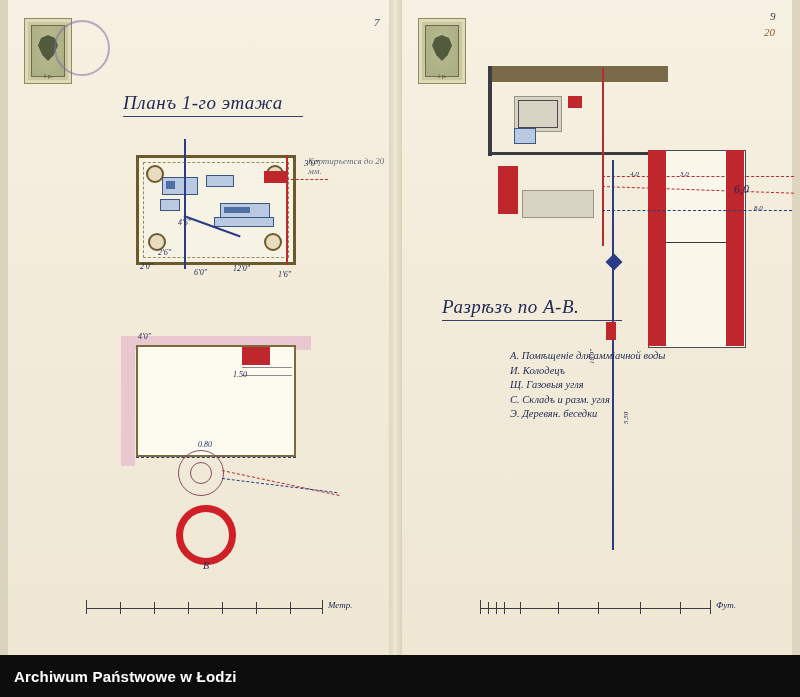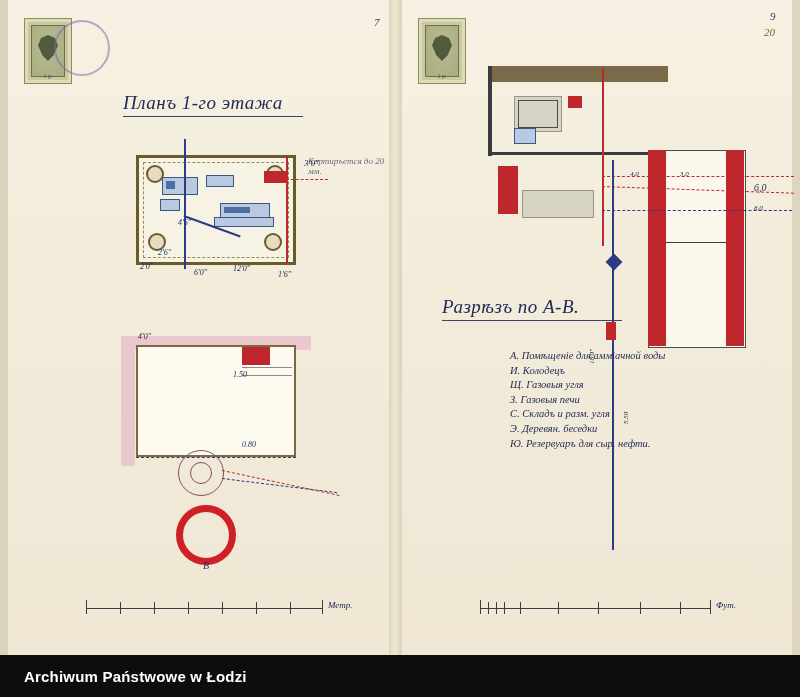--- a/index.html
+++ b/index.html
@@ -32,21 +32,21 @@
   .edge-r{position:absolute;right:0;top:0;bottom:0;width:8px;background:#ddd5c0;}
 
   
   .footer{
     position:absolute;left:0;bottom:0;width:800px;height:42px;
     background:#0d0d0d;color:#fff;
     display:flex;align-items:center;
   }
   .footer .credit{
     font-family:"Liberation Sans",sans-serif;
-    font-size:15px;font-weight:700;margin-left:24px;letter-spacing:.2px;
+    font-size:15px;font-weight:700;margin-left:14px;letter-spacing:.2px;
   }
 
   
   .stamp{
     position:absolute;width:46px;height:64px;
     background:#c9c8a0;border:1px solid #8d8c63;
     box-shadow:inset 0 0 0 3px #dedcb6;
   }
   .stamp .inner{
     position:absolute;inset:6px;border:1px solid #6f6e4b;
@@ -179,21 +179,21 @@
         <div class="pink2"></div>
         <div class="outer"></div>
         <div class="redbox" style="left:106px;top:2px;width:28px;height:18px;"></div>
         <div class="grayline" style="left:106px;top:22px;width:50px;height:1px;"></div>
         <div class="grayline" style="left:106px;top:30px;width:50px;height:1px;"></div>
         <div class="dashblue" style="left:0px;top:112px;width:160px;"></div>
       </div>
 
       <div class="hw" style="position:absolute;left:225px;top:370px;font-size:8px;">1.50</div>
       <div class="hw" style="position:absolute;left:130px;top:332px;font-size:8px;">4'0"</div>
-      <div class="hw blueink" style="position:absolute;left:190px;top:440px;font-size:8px;margin-left:44px;">0.80</div>
+      <div class="hw blueink" style="position:absolute;left:190px;top:440px;font-size:8px;">0.80</div>
 
       <div class="circleThin" style="left:170px;top:450px;width:44px;height:44px;"></div>
       <div class="circleThin" style="left:182px;top:462px;width:20px;height:20px;"></div>
       <div class="circleRed" style="left:168px;top:505px;width:46px;height:46px;"></div>
       <div class="hw" style="position:absolute;left:195px;top:560px;font-size:10px;">В</div>
       <div class="dashred" style="position:absolute;left:214px;top:470px;width:120px;transform:rotate(12deg);transform-origin:left;"></div>
       <div class="dashblue" style="position:absolute;left:214px;top:478px;width:116px;transform:rotate(7deg);transform-origin:left;"></div>
 
       <div class="scale" style="left:78px;top:608px;width:236px;"></div>
       <div class="tick" style="left:78px;top:600px;height:14px;"></div>
@@ -240,35 +240,33 @@
       <div class="dashred" style="left:200px;top:186px;width:192px;transform:rotate(2deg);transform-origin:left;"></div>
       <div class="dashblue" style="left:200px;top:210px;width:190px;"></div>
 
       <div class="pipe" style="left:210px;top:160px;width:2px;height:190px;"></div>
       <div class="pipe" style="left:206px;top:256px;width:12px;height:12px;transform:rotate(45deg);"></div>
       <div class="pipe" style="left:210px;top:350px;width:2px;height:200px;"></div>
       <div class="redbox" style="left:204px;top:322px;width:10px;height:18px;"></div>
 
       <div class="hw" style="position:absolute;left:228px;top:170px;font-size:7px;">4,0</div>
       <div class="hw" style="position:absolute;left:278px;top:170px;font-size:7px;">3,0</div>
-      <div class="hw" style="position:absolute;left:352px;top:182px;font-size:10px;">6,0</div>
+      <div class="hw" style="position:absolute;left:332px;top:182px;font-size:12px;">6,0</div>
       <div class="hw" style="position:absolute;left:352px;top:204px;font-size:7px;">8,0</div>
       <div class="hw" style="position:absolute;left:190px;top:360px;font-size:7px;transform:rotate(-90deg);transform-origin:left;">18'0"</div>
       <div class="hw" style="position:absolute;left:224px;top:420px;font-size:7px;transform:rotate(-90deg);transform-origin:left;">5.50</div>
 
       <div class="title" style="left:40px;top:296px;width:180px;">Разрѣзъ по А-В.</div>
 
       <div class="legend" style="left:108px;top:349px;">
         <div>А. Помѣщеніе для амміачной воды</div>
         <div>И. Колодецъ</div>
         <div>Щ. Газовыя угля</div>
-        <div>З. Газовыя печи</div>
         <div>С. Складъ и разм. угля</div>
         <div>Э. Деревян. беседки</div>
-        <div>Ю. Резервуаръ для сыр. нефти.</div>
       </div>
 
       <div class="scale" style="left:78px;top:608px;width:230px;"></div>
       <div class="tick" style="left:78px;top:600px;height:14px;"></div>
       <div class="tick" style="left:86px;top:602px;height:12px;"></div>
       <div class="tick" style="left:94px;top:602px;height:12px;"></div>
       <div class="tick" style="left:102px;top:602px;height:12px;"></div>
       <div class="tick" style="left:118px;top:602px;height:12px;"></div>
       <div class="tick" style="left:156px;top:602px;height:12px;"></div>
       <div class="tick" style="left:196px;top:602px;height:12px;"></div>

